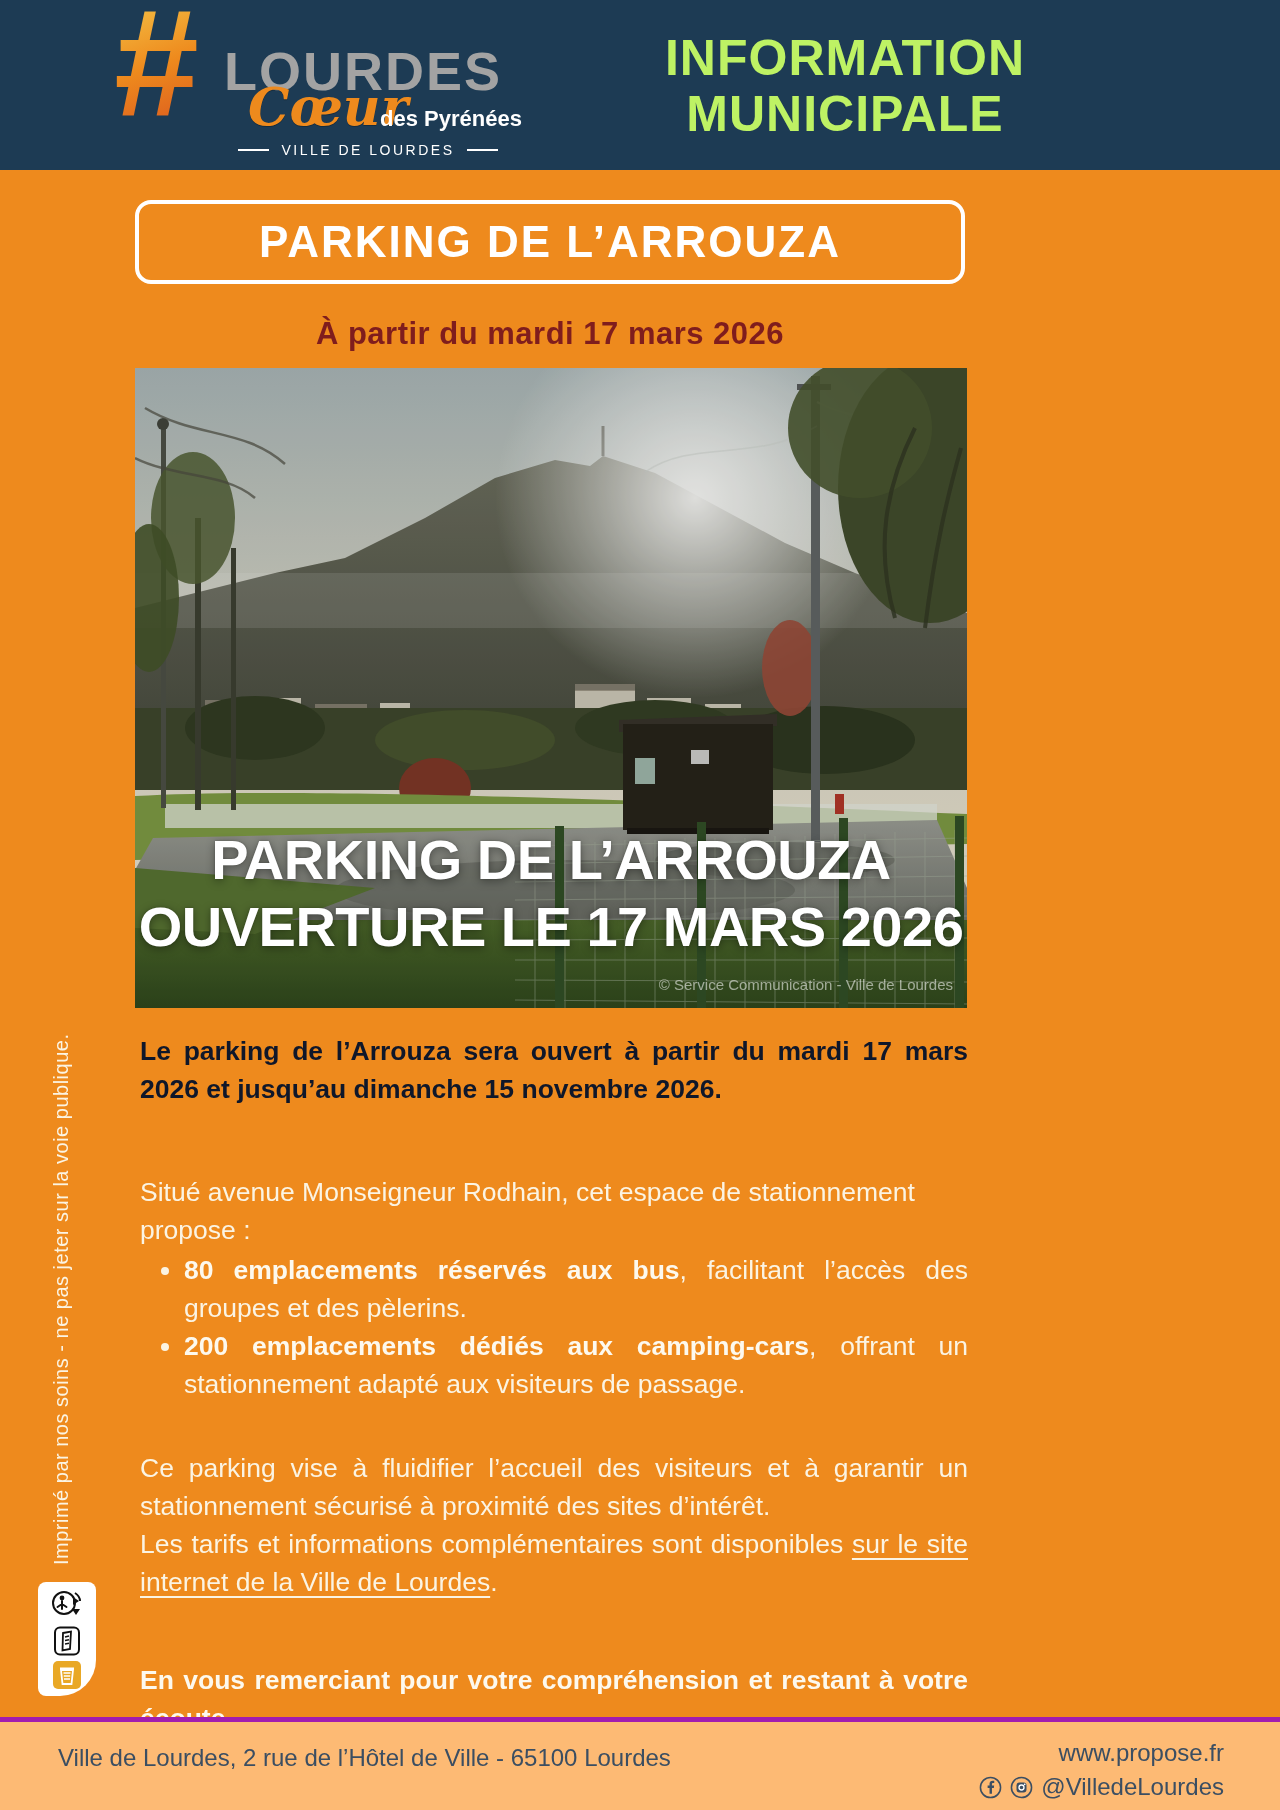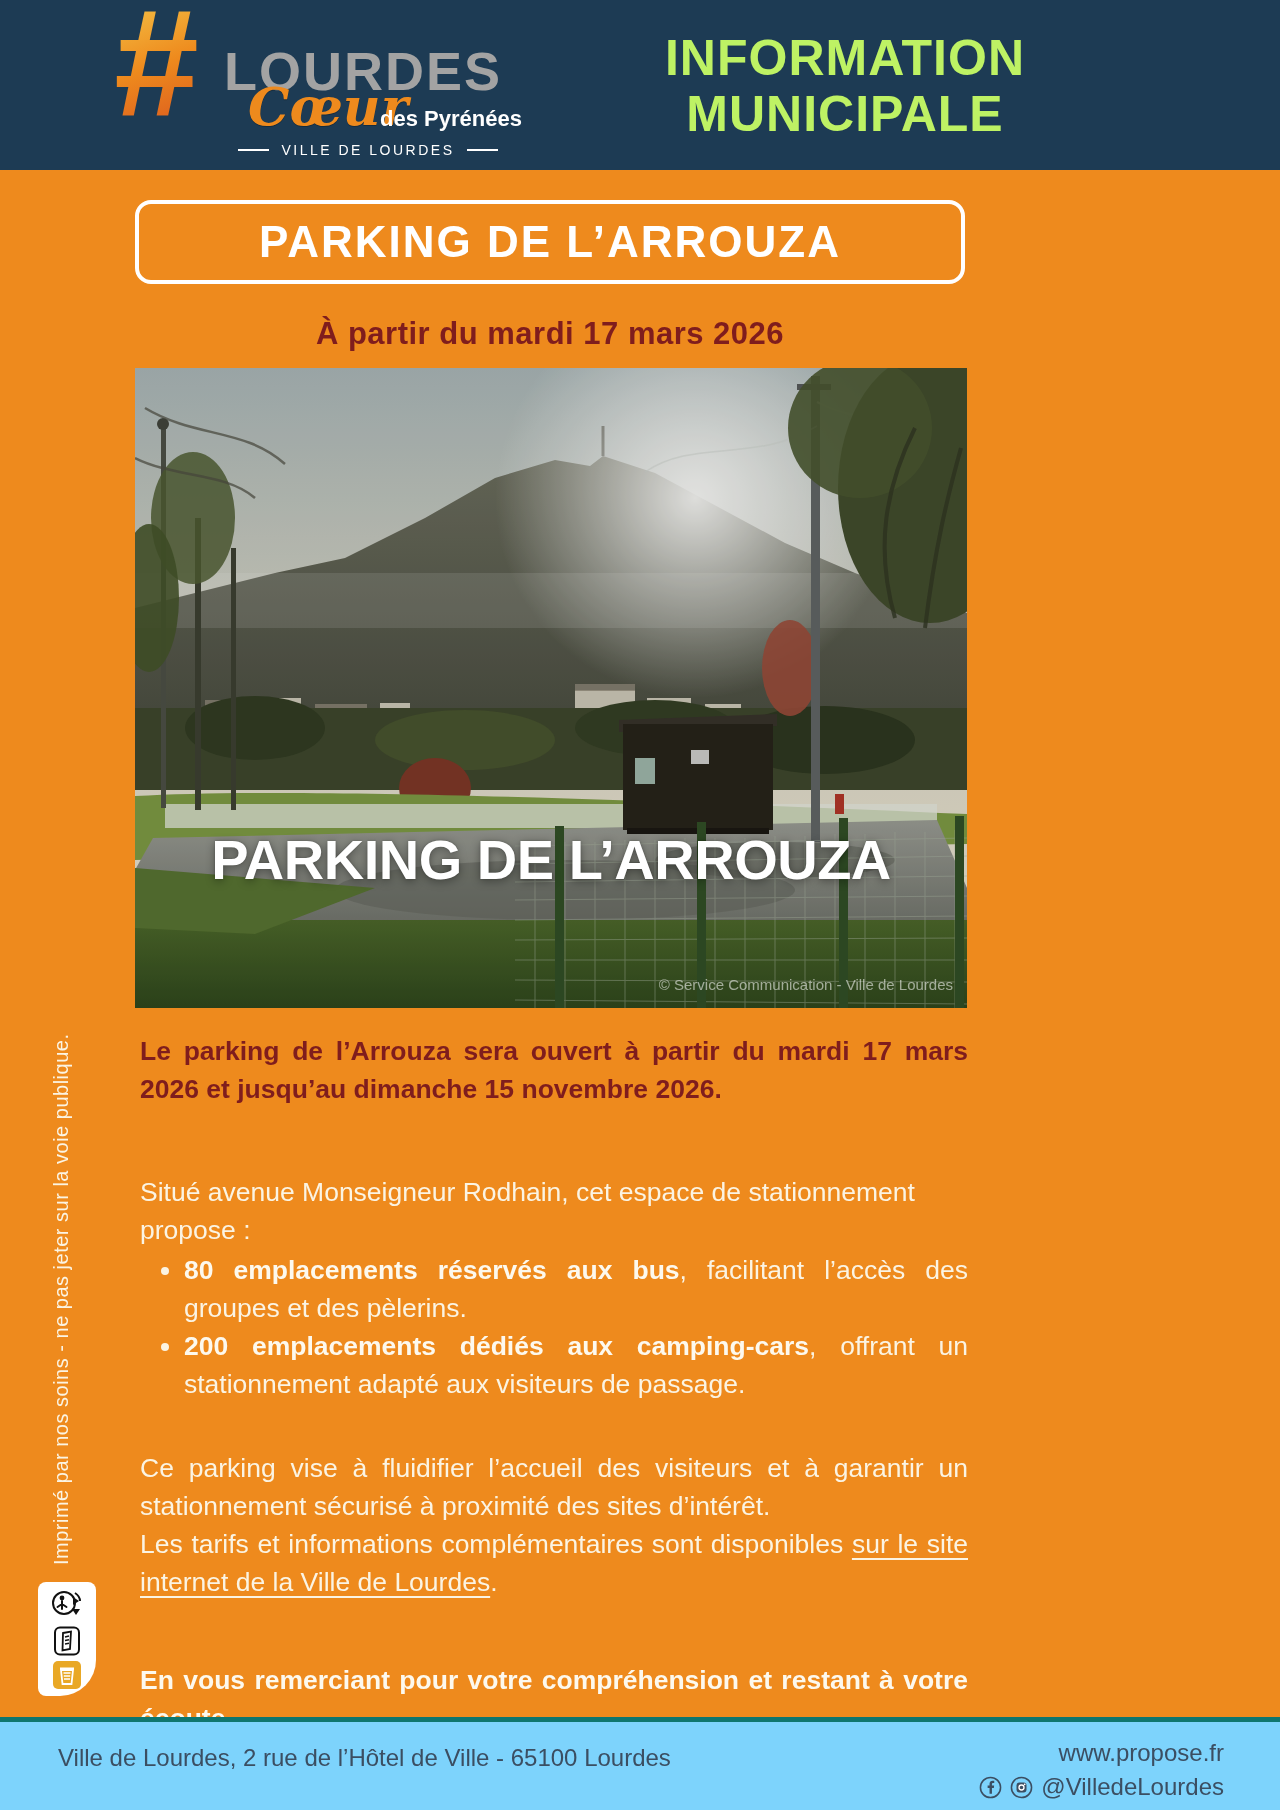--- a/index.html
+++ b/index.html
@@ -45,21 +45,21 @@
   .photo-overlay {
     position:absolute; left:0; top:458px; width:832px; text-align:center;
     color:#FFFFFF; font-size:56px; line-height:67px; font-weight:800; letter-spacing:-0.5px;
     text-shadow:0 2px 10px rgba(0,0,0,.40), 0 0 2px rgba(0,0,0,.25);
   }
   .photo-credit { position:absolute; right:14px; top:608px; font-size:15px; color:rgba(255,255,255,0.55); }
 
   
   .copy { position:absolute; left:140px; top:1032px; width:828px; color:#FBF4E3; font-size:26.5px; line-height:38px; }
   .copy .bold { font-weight:700; color:#FDF9EE; }
-  .lead { font-weight:700; color:#7f1d1d; text-align:justify; }
+  .lead { font-weight:700; color:#0f172a; text-align:justify; }
   .intro { margin-top:65px; }
   ul.points { margin-top:2px; padding-left:44px; }
   ul.points li { text-align:justify; }
   .aim { margin-top:46px; text-align:justify; }
   .tarifs { text-align:justify; }
   .tarifs .link { text-decoration:underline; text-underline-offset:5px; cursor:pointer; }
   .closing { margin-top:60px; font-weight:700; color:#FDF9EE; text-align:justify; }
   .signature { margin-top:22px; font-weight:700; color:#FDF9EE; text-align:right; }
 
   
@@ -68,21 +68,21 @@
     writing-mode:vertical-rl; transform:rotate(180deg);
     color:#FBF4E3; font-size:20px; letter-spacing:0.5px; white-space:nowrap;
   }
   .recycle-pill {
     position:absolute; left:38px; top:1582px; width:58px; height:114px;
     background:#FFFFFF; border-radius:8px 8px 36px 8px;
     display:flex; flex-direction:column; align-items:center; justify-content:center; gap:5px;
   }
 
   
-  .footer { position:absolute; left:0; top:1717px; width:1280px; height:93px; background:#7dd3fc; border-top:5px solid #0f766e; }
+  .footer { position:absolute; left:0; top:1717px; width:1280px; height:93px; background:#fdba74; border-top:5px solid #a21caf; }
   .footer-left { position:absolute; left:58px; top:18px; color:#3B4E62; font-size:24px; line-height:35px; }
   .footer-right { position:absolute; right:56px; top:14px; text-align:right; color:#3B4E62; font-size:24px; line-height:34px; }
   .social-row { display:flex; align-items:center; justify-content:flex-end; gap:8px; }
   .social-row svg { display:block; }
 </style>
 </head>
 <body>
 
 <div class="page">
 
@@ -215,20 +215,21 @@
       <g fill="#2e4d25">
         <rect x="420" y="458" width="9" height="182"></rect>
           <rect x="562" y="454" width="9" height="186"></rect>
         <rect x="704" y="450" width="9" height="190"></rect>
           <rect x="820" y="448" width="9" height="192"></rect>
       </g>
       <rect width="832" height="640" fill="#201d14" opacity="0.12"></rect>
     </svg>
     <div class="photo-overlay">
       <div>PARKING DE L’ARROUZA</div>
+      <div>OUVERTURE LE 17 MARS 2026</div>
     </div>
     <div class="photo-credit">© Service Communication - Ville de Lourdes</div>
   </div>
 
   <div class="copy">
     <p class="lead">Le parking de l’Arrouza sera ouvert à partir du mardi 17 mars 2026 et jusqu’au dimanche 15 novembre 2026.</p>
     <p class="intro">Situé avenue Monseigneur Rodhain, cet espace de stationnement propose :</p>
     <ul class="points">
       <li><span class="bold">80 emplacements réservés aux bus</span><span>, facilitant l’accès des groupes et des pèlerins.</span></li>
       <li><span class="bold">200 emplacements dédiés aux camping-cars</span><span>, offrant un stationnement adapté aux visiteurs de passage.</span></li>

